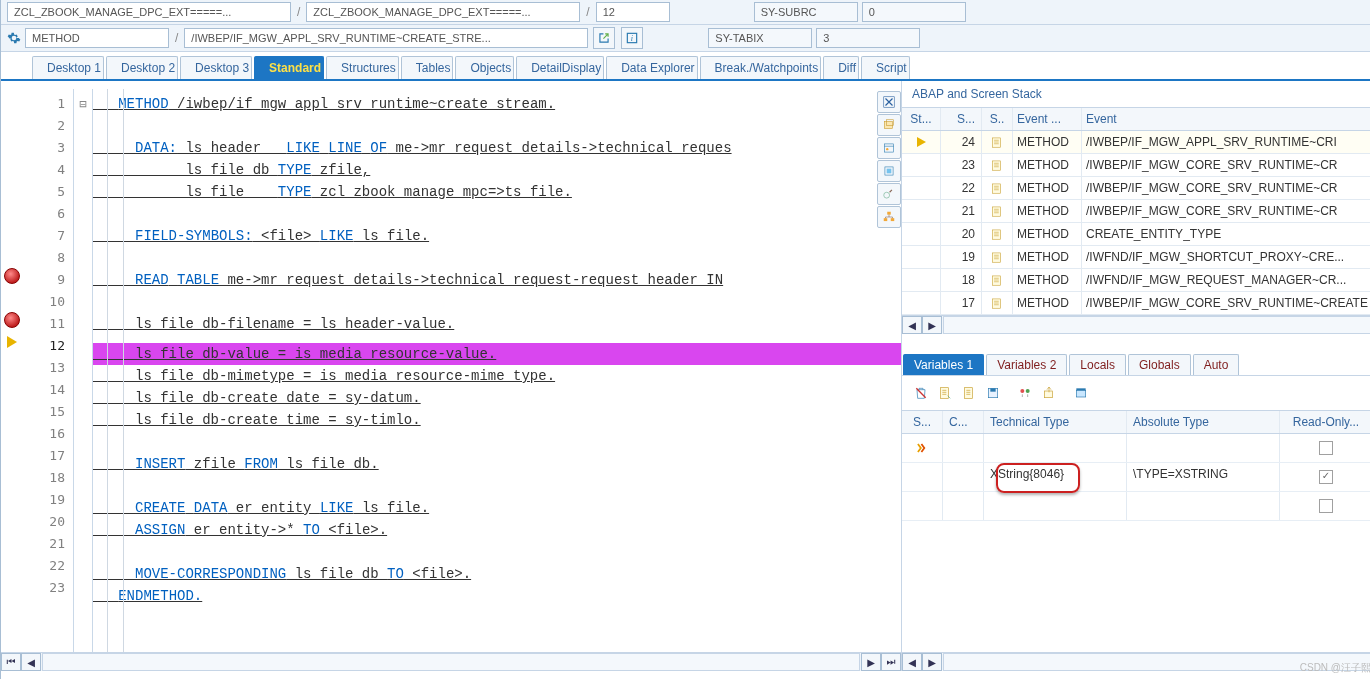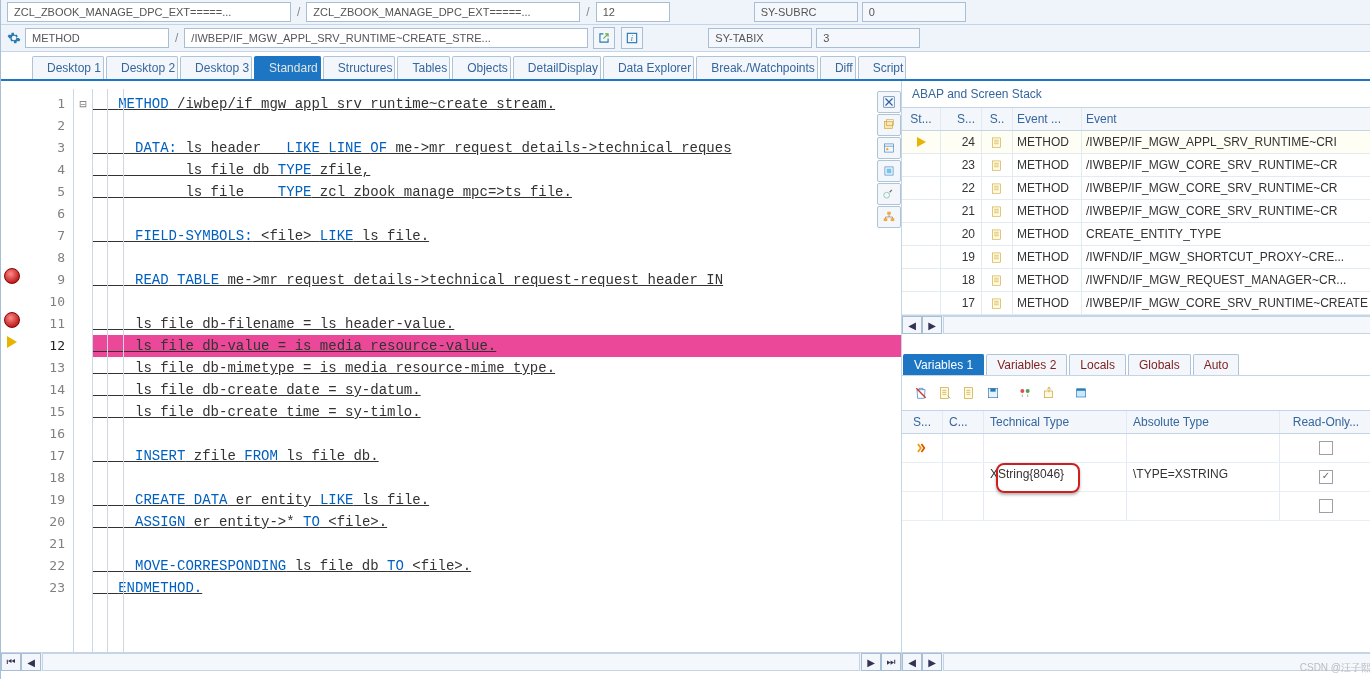--- a/index.html
+++ b/index.html
@@ -10,36 +10,36 @@
   .fld.ro{background:#f4f8fc;}
   .sep{color:#888;padding:0 2px;}
   .gear{width:14px;height:14px;display:inline-block;}
   .gear svg{width:14px;height:14px;}
   
   .ibtn{width:20px;height:20px;border:1px solid #a8bed4;background:#f3f7fb;display:flex;align-items:center;justify-content:center;margin:0 1px;}
   .ibtn svg{width:14px;height:14px;}
   
   .tabstrip{display:flex;align-items:flex-end;border-bottom:2px solid #1d76c4;background:#fff;padding:4px 2px 0 30px;}
   .tab{border:1px solid #b0c4d8;border-bottom:none;padding:4px 2px 4px 14px;margin:0 1px;background:#f3f7fb;color:#35669e;font-size:12px;border-radius:2px 2px 0 0;cursor:pointer;}
-  .tab.active{background:#1d76c4;color:#e5e5e5;border-color:#1d76c4;}
+  .tab.active{background:#1d76c4;color:#fde047;border-color:#1d76c4;font-weight:bold;}
   
   .wb{display:flex;height:590px;}
   .code-pane{flex:0 0 900px;display:flex;flex-direction:column;border-right:1px solid #c6d5e6;position:relative;}
   .right-pane{flex:1;display:flex;flex-direction:column;}
   
   .code-wrap{display:flex;flex:1;border-top:8px solid #fff;overflow:hidden;position:relative;}
   .gutter{width:22px;background:#fff;border-right:0;}
   .linenums{width:50px;background:#fff;border-right:1px solid #c9d8e8;padding-top:4px;}
   .ln{height:22px;line-height:22px;text-align:right;padding-right:8px;color:#808080;font-family:Consolas,monospace;font-size:13px;}
   .ln.cur{color:#222;}
   .fold{width:18px;border-right:1px solid #c9d8e8;padding-top:4px;}
   .fbox{height:22px;display:flex;align-items:center;justify-content:center;color:#888;font-family:Consolas,monospace;}
   .src{flex:1;padding-top:4px;font-family:Consolas,'Courier New',monospace;font-size:14px;overflow:hidden;position:relative;}
   .r{height:22px;line-height:22px;white-space:pre;text-decoration:underline;}
-  .r.cur{background:#ec4899;}
+  .r.cur{background:#d946ef;margin-top:8px;}
   .kw{color:#0060c0;}
   .gut-icn{height:22px;display:flex;align-items:center;justify-content:center;}
   .bp{width:14px;height:14px;background:radial-gradient(circle at 40% 35%,#ff8a8a,#c02020 70%);border-radius:50%;border:1px solid #800;}
   .arrow-cur{width:0;height:0;border-top:6px solid transparent;border-bottom:6px solid transparent;border-left:10px solid #e8b400;}
   .vline{position:absolute;top:0;bottom:0;border-left:1px solid #cfd8e2;}
   
   .code-tb{position:absolute;right:0;top:0;width:24px;display:flex;flex-direction:column;align-items:center;gap:1px;padding-top:2px;}
   .code-tb .tbtn{width:22px;height:20px;border:1px solid #b0c4d8;background:#f3f7fb;display:flex;align-items:center;justify-content:center;border-radius:2px;}
   .code-tb .tbtn svg{width:14px;height:14px;}
   

